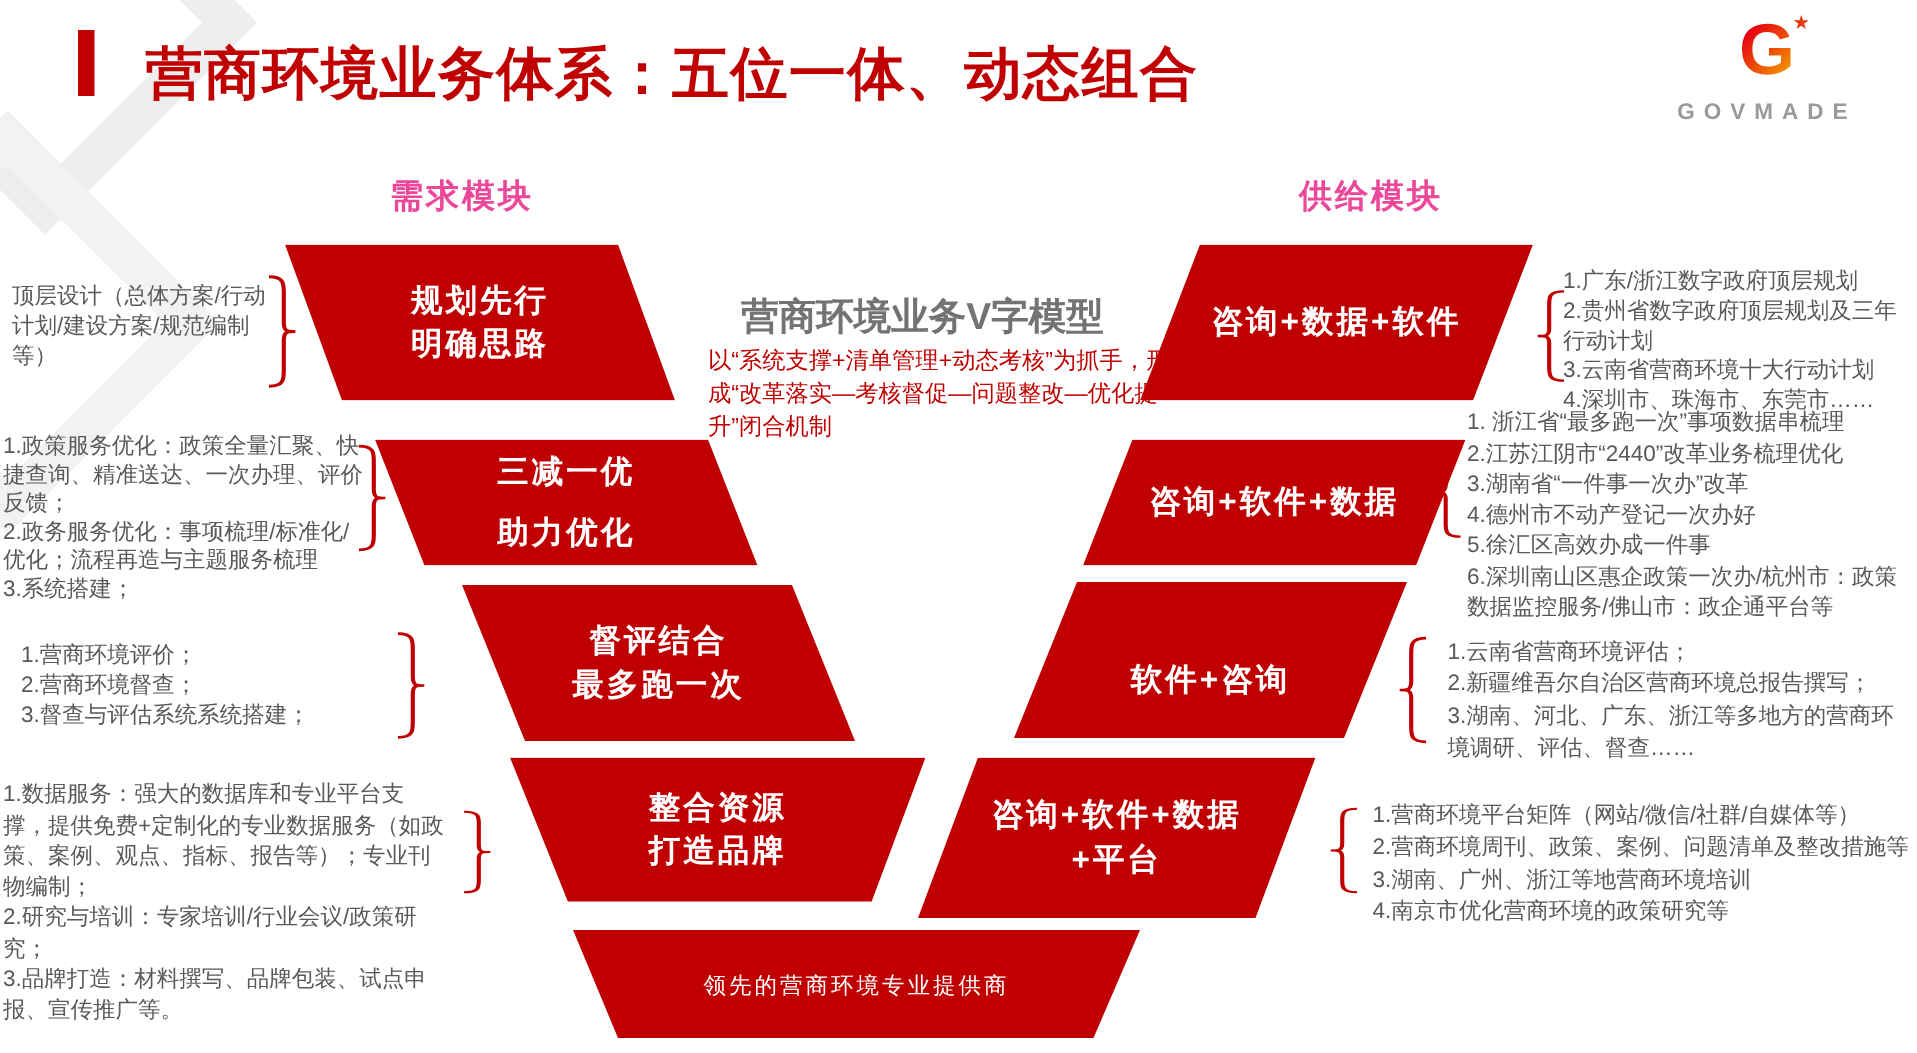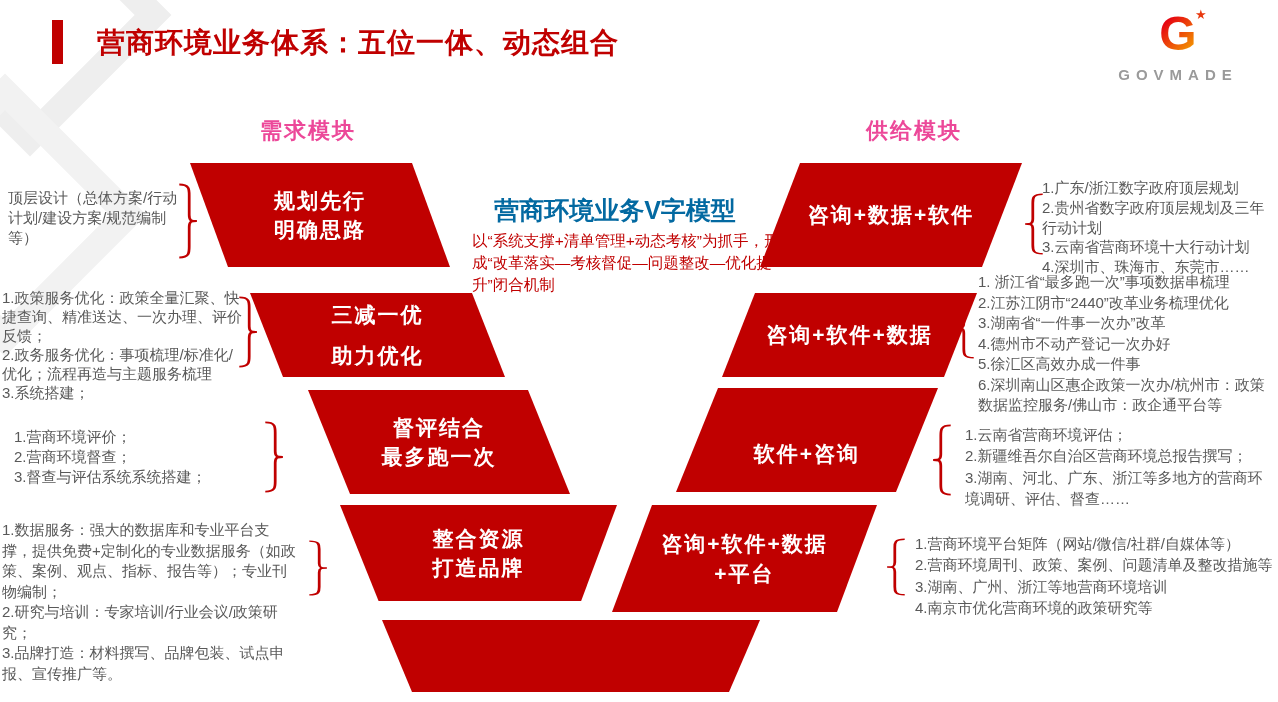--- a/index.html
+++ b/index.html
@@ -9,38 +9,38 @@
     font-family:"Liberation Sans","DejaVu Sans",sans-serif;
   }
   .abs { position:absolute; }
 
   
   .wm { position:absolute; border:26px solid #eeeeee; transform:rotate(45deg); }
   .wm2 { border-color:#f2f2f2; }
 
   
   .title-bar { left:52px; top:20px; width:11px; height:44px; background:#c00000; }
-  .page-title { left:97px; top:24px; font-size:28px; font-weight:bold; color:#c00000; letter-spacing:1px; white-space:nowrap; }
+  .page-title { left:97px; top:24px; font-size:38px; font-weight:bold; color:#c00000; letter-spacing:1px; white-space:nowrap; }
 
   
   .logo { left:1088px; top:10px; width:180px; text-align:center; }
   .logo-row { display:flex; align-items:center; justify-content:center; gap:6px; }
   .logo-g { position:relative; font-size:48px; font-weight:900; line-height:1;
             background:linear-gradient(135deg,#e60012 20%,#f39800 85%);
             -webkit-background-clip:text; background-clip:text; color:transparent; }
   .logo-star { position:absolute; top:-2px; right:-10px; font-size:13px; color:#e8380d;
                background:none; -webkit-background-clip:initial; }
   .logo-cn { font-size:36px; font-weight:900; color:#111111; font-family:"Liberation Serif","DejaVu Serif",serif; letter-spacing:4px; }
   .logo-en { margin-top:8px; font-size:15px; font-weight:bold; color:#9a9a9a; letter-spacing:6px; }
 
   
   .col-label { font-size:22px; font-weight:bold; color:#ec4899; letter-spacing:2px; }
 
   
-  .vm-title { left:450px; top:194px; width:330px; text-align:center; font-size:25px; font-weight:bold; color:#0369a1; }
+  .vm-title { left:450px; top:194px; width:330px; text-align:center; font-size:25px; font-weight:bold; color:#737373; }
   .vm-desc  { left:472px; top:230px; width:312px; font-size:15.5px; line-height:1.42; color:#c00000; }
 
   
   .vblock { position:absolute; background:#c00000; display:flex; flex-direction:column;
             align-items:center; justify-content:center; color:#ffffff; text-align:center; }
   .vblock .l1 { font-size:21px; font-weight:bold; letter-spacing:2px; line-height:1.4; }
   .vblock .l2 { font-size:21px; font-weight:bold; letter-spacing:2px; line-height:1.4; }
   .vblock .l2:empty { display:none; }
   .bottom-main { font-size:23px; font-weight:bold; letter-spacing:2px; line-height:1.25; }
   .bottom-sub  { font-size:15px; letter-spacing:2px; margin-top:2px; }
@@ -102,20 +102,21 @@
 <div class="vblock" style="left:676px; top:388px; width:262px; height:132px; clip-path:polygon(42px 0px,262px 0px,220px 104px,0px 104px);">
   <div class="l1">软件+咨询</div>
 
 </div>
 <div class="vblock" style="left:612px; top:505px; width:265px; height:107px; clip-path:polygon(40px 0px,265px 0px,225px 107px,0px 107px);">
   <div class="l1">咨询+软件+数据</div>
   <div class="l2">+平台</div>
 </div>
 
 <div class="vblock" style="left:382px; top:620px; width:378px; height:72px; clip-path:polygon(0px 0px,378px 0px,347px 72px,30px 72px);">
+  <div class="bottom-sub">领先的营商环境专业提供商</div>
 </div>
 
 <div class="ann" style="left:8px; top:188px; width:178px;">顶层设计（总体方案/行动计划/建设方案/规范编制等）</div>
 <div class="ann" style="left:2px; top:288px; width:242px; line-height:1.27;">1.政策服务优化：政策全量汇聚、快捷查询、精准送达、一次办理、评价反馈；
 2.政务服务优化：事项梳理/标准化/优化；流程再造与主题服务梳理
 3.系统搭建；</div>
 <div class="ann" style="left:14px; top:427px; width:260px;">1.营商环境评价；
 2.营商环境督查；
 3.督查与评估系统系统搭建；</div>
 <div class="ann" style="left:2px; top:520px; width:294px; line-height:1.37;">1.数据服务：强大的数据库和专业平台支撑，提供免费+定制化的专业数据服务（如政策、案例、观点、指标、报告等）；专业刊物编制；

